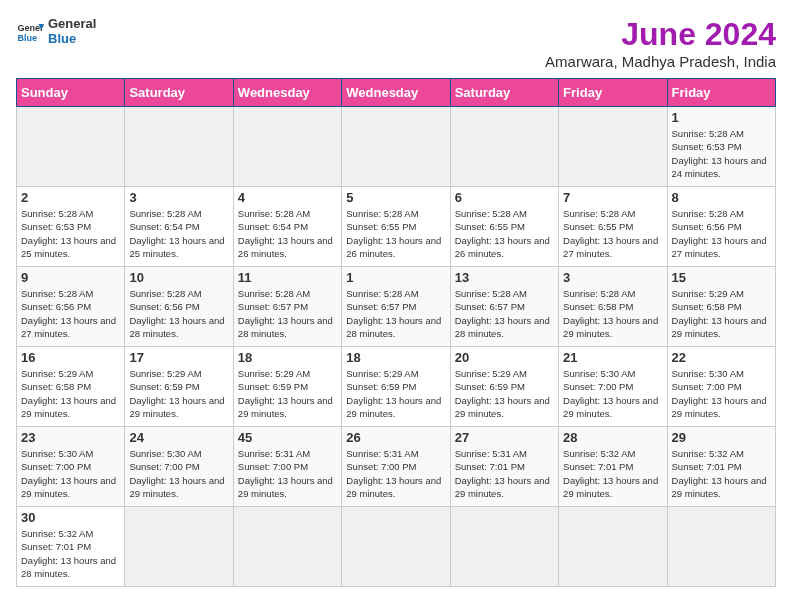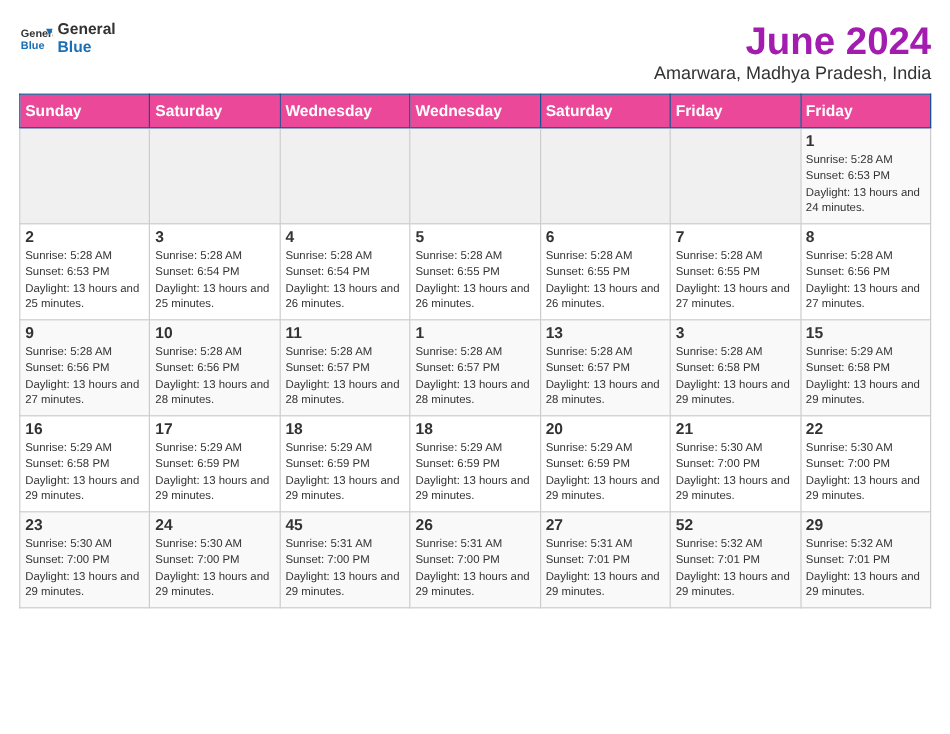--- a/index.html
+++ b/index.html
@@ -288,26 +288,40 @@
 Sunset: 7:00 PM
 Daylight: 13 hours and 29 minutes.</div>
         </td>
         <td>
           <span class="day-number">27</span>
           <div class="day-info" style="white-space: pre-line;">Sunrise: 5:31 AM
 Sunset: 7:01 PM
 Daylight: 13 hours and 29 minutes.</div>
         </td>
         <td>
-          <span class="day-number">52</span>
+          <span class="day-number">28</span>
           <div class="day-info" style="white-space: pre-line;">Sunrise: 5:32 AM
 Sunset: 7:01 PM
 Daylight: 13 hours and 29 minutes.</div>
         </td>
         <td>
           <span class="day-number">29</span>
           <div class="day-info" style="white-space: pre-line;">Sunrise: 5:32 AM
 Sunset: 7:01 PM
 Daylight: 13 hours and 29 minutes.</div>
         </td>
+      </tr>
+      <tr>
+        <td>
+          <span class="day-number">30</span>
+          <div class="day-info" style="white-space: pre-line;">Sunrise: 5:32 AM
+Sunset: 7:01 PM
+Daylight: 13 hours and 28 minutes.</div>
+        </td>
+        <td class="empty-cell"></td>
+        <td class="empty-cell"></td>
+        <td class="empty-cell"></td>
+        <td class="empty-cell"></td>
+        <td class="empty-cell"></td>
+        <td class="empty-cell"></td>
       </tr>
     </tbody>
 </table>
 
 </body></html>

